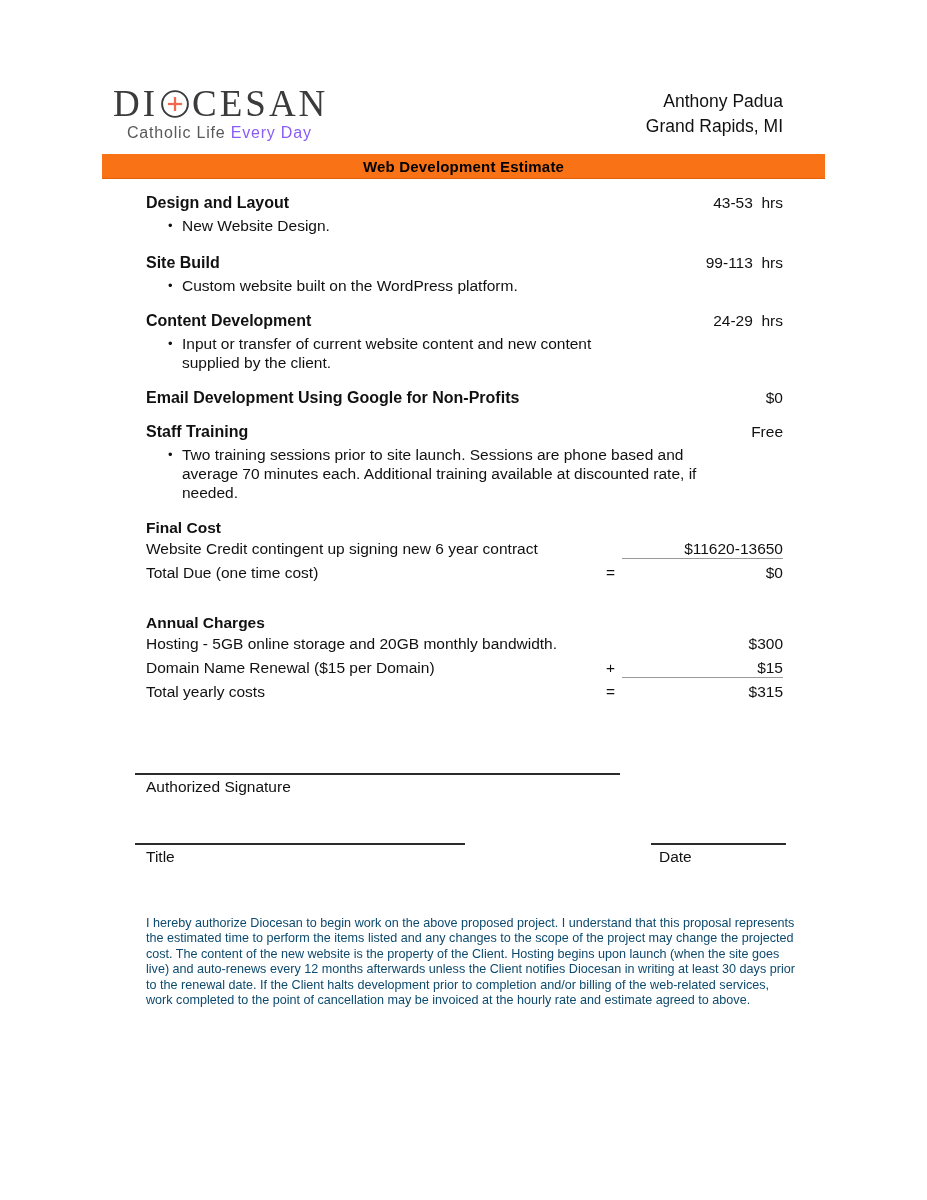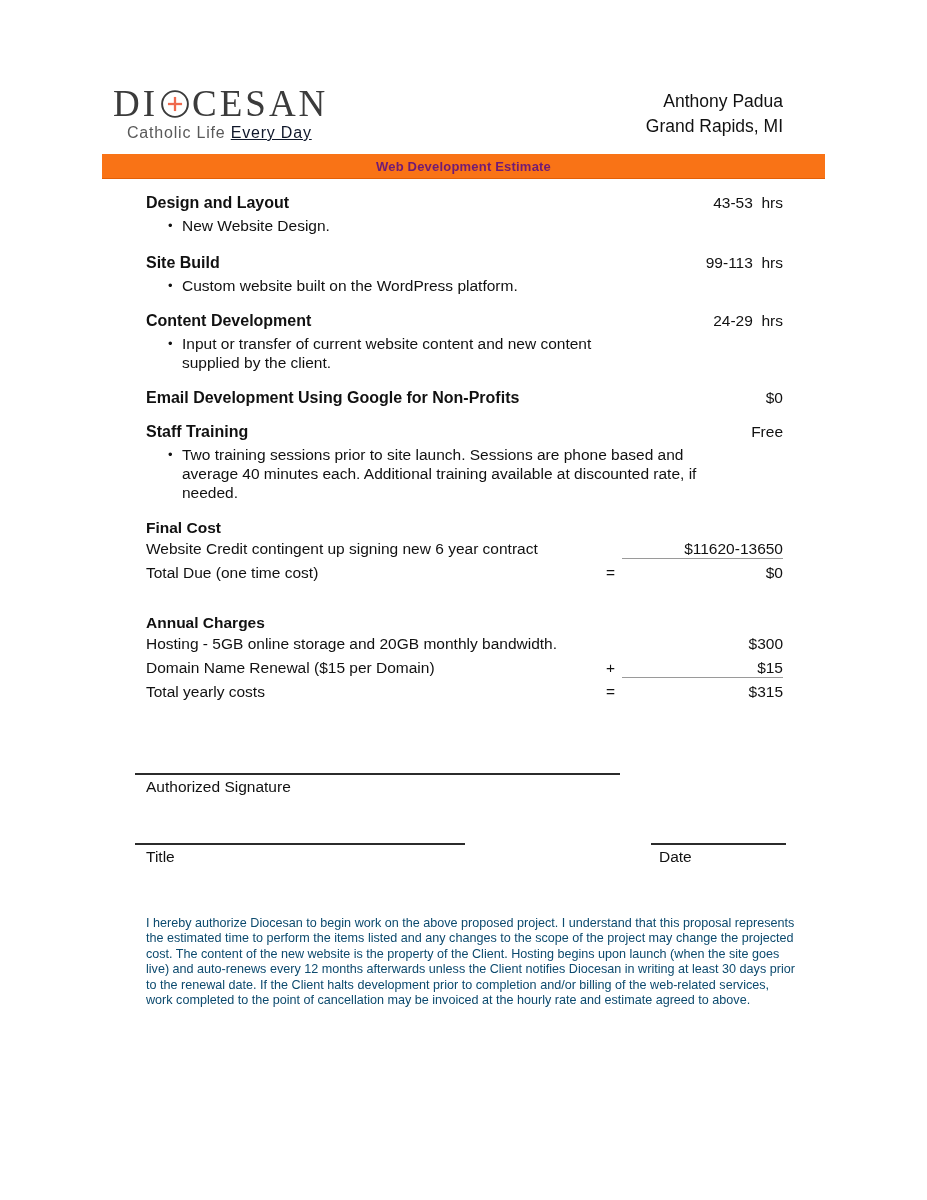--- a/index.html
+++ b/index.html
@@ -29,34 +29,34 @@
   }
   .logo-word svg { margin: 0 2px; }
   .logo-tagline {
     padding-left: 14px;
     font-size: 16px;
     letter-spacing: 0.8px;
     color: #595959;
     margin-top: 2px;
     white-space: nowrap;
   }
-  .logo-tagline .accent { color: #0f172a; text-decoration: underline; }
+  .logo-tagline .accent { color: #8b5cf6; }
   .client-block { text-align: right; margin-right: 42px; font-size: 17.5px; line-height: 25px; margin-top: 3px; }
 
   
   .banner {
     margin-top: 8px;
     height: 25px;
     background: #f97316;
     border-bottom: 1px solid #e25f07;
     display: flex;
     align-items: center;
     justify-content: center;
   }
-  .banner-title { color: #701a75; font-weight: bold; font-size: 13px; letter-spacing: 0.2px; }
+  .banner-title { color: #000000; font-weight: bold; font-size: 15px; letter-spacing: 0.2px; }
 
   
   .sec-row { display: flex; justify-content: space-between; align-items: baseline; margin-left: 44px; margin-right: 42px; line-height: 21px; }
   .sec-heading { font-weight: bold; font-size: 16px; }
   .sec-value { font-size: 15.5px; white-space: pre; }
   .bullet-row { display: flex; margin-left: 66px; margin-right: 42px; margin-top: 3px; line-height: 19px; font-size: 15.5px; }
   .bullet-dot { width: 14px; flex: 0 0 14px; font-size: 13px; }
   .mt13 { margin-top: 13px; }
   .mt15 { margin-top: 15px; }
   .mt17 { margin-top: 17px; }
@@ -153,21 +153,21 @@
       <span class="sec-heading">Email Development Using Google for Non-Profits</span>
       <span class="sec-value">$0</span>
     </div>
 
     <div class="sec-row mt13">
       <span class="sec-heading">Staff Training</span>
       <span class="sec-value">Free</span>
     </div>
     <div class="bullet-row">
       <span class="bullet-dot">•</span>
-      <span class="bullet-text" style="max-width:548px">Two training sessions prior to site launch. Sessions are phone based and average 40 minutes each. Additional training available at discounted rate, if needed.</span>
+      <span class="bullet-text" style="max-width:548px">Two training sessions prior to site launch. Sessions are phone based and average 70 minutes each. Additional training available at discounted rate, if needed.</span>
     </div>
 
     <div class="table-heading">Final Cost</div>
     <div class="cost-rows">
       <div class="cost-row">
         <span class="cost-label">Website Credit contingent up signing new 6 year contract</span>
         <span class="cost-op"></span>
         <span class="cost-value sumline">$11620-13650</span>
       </div>
       <div class="cost-row">

